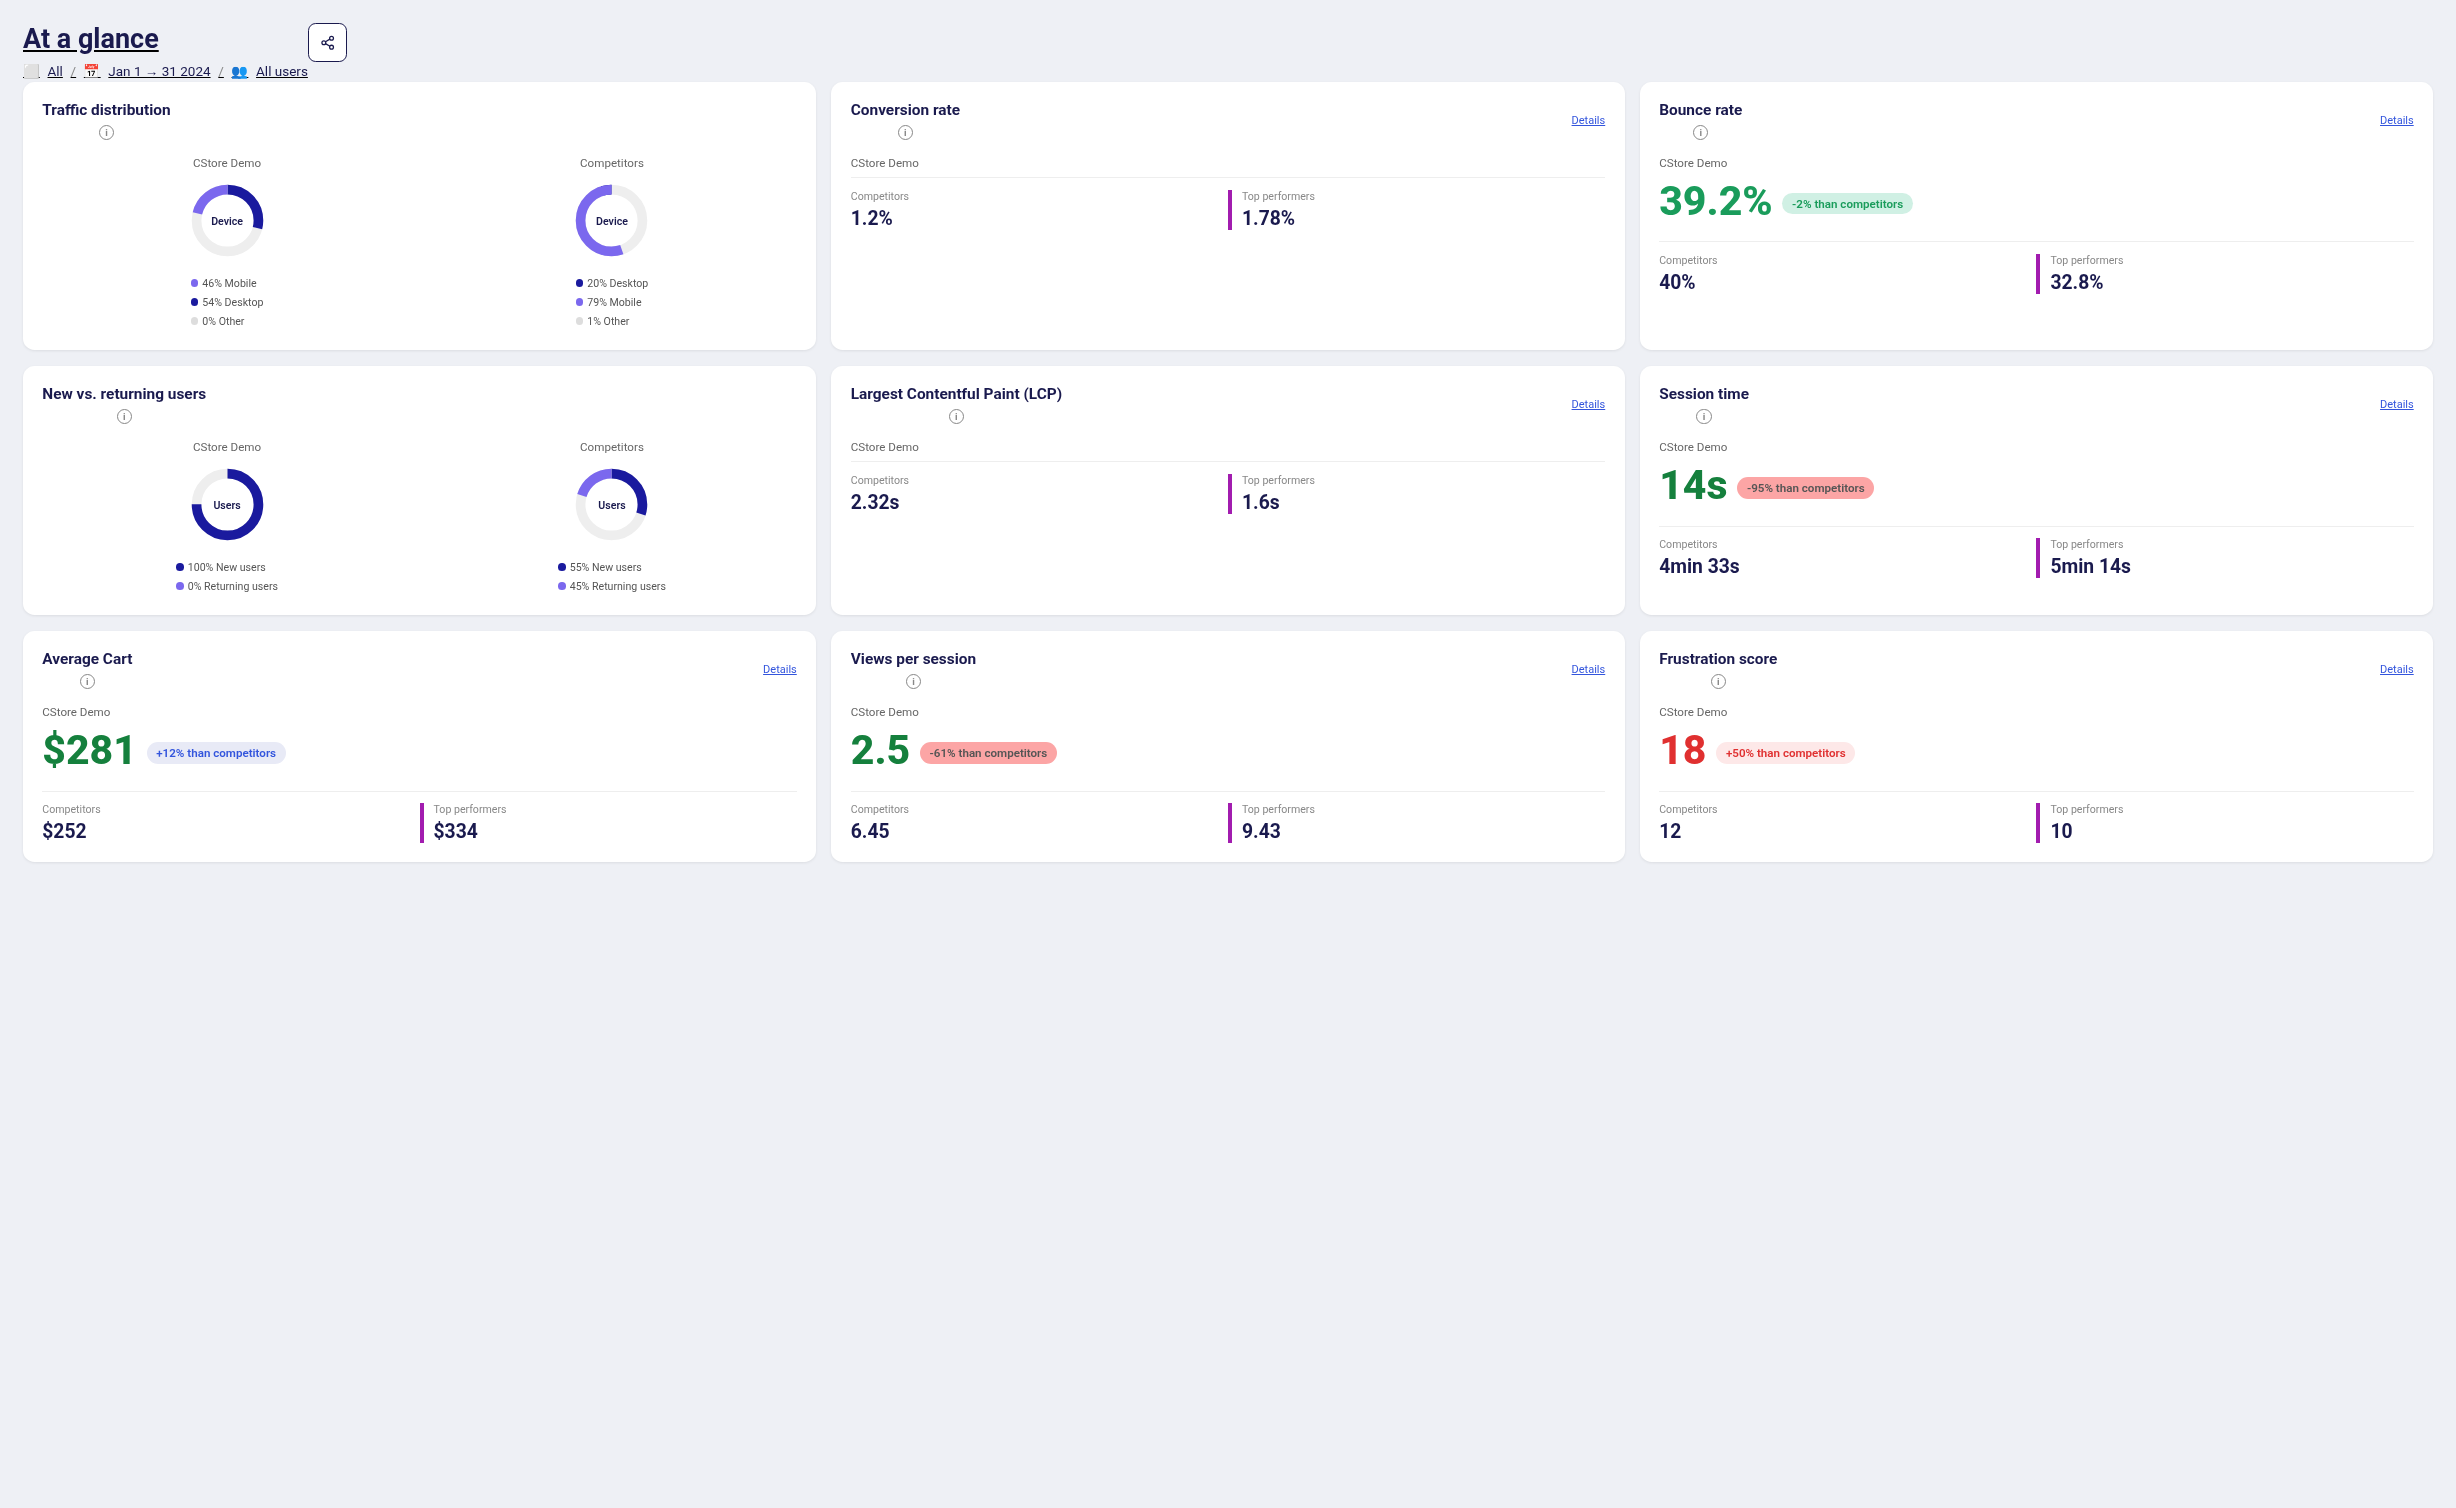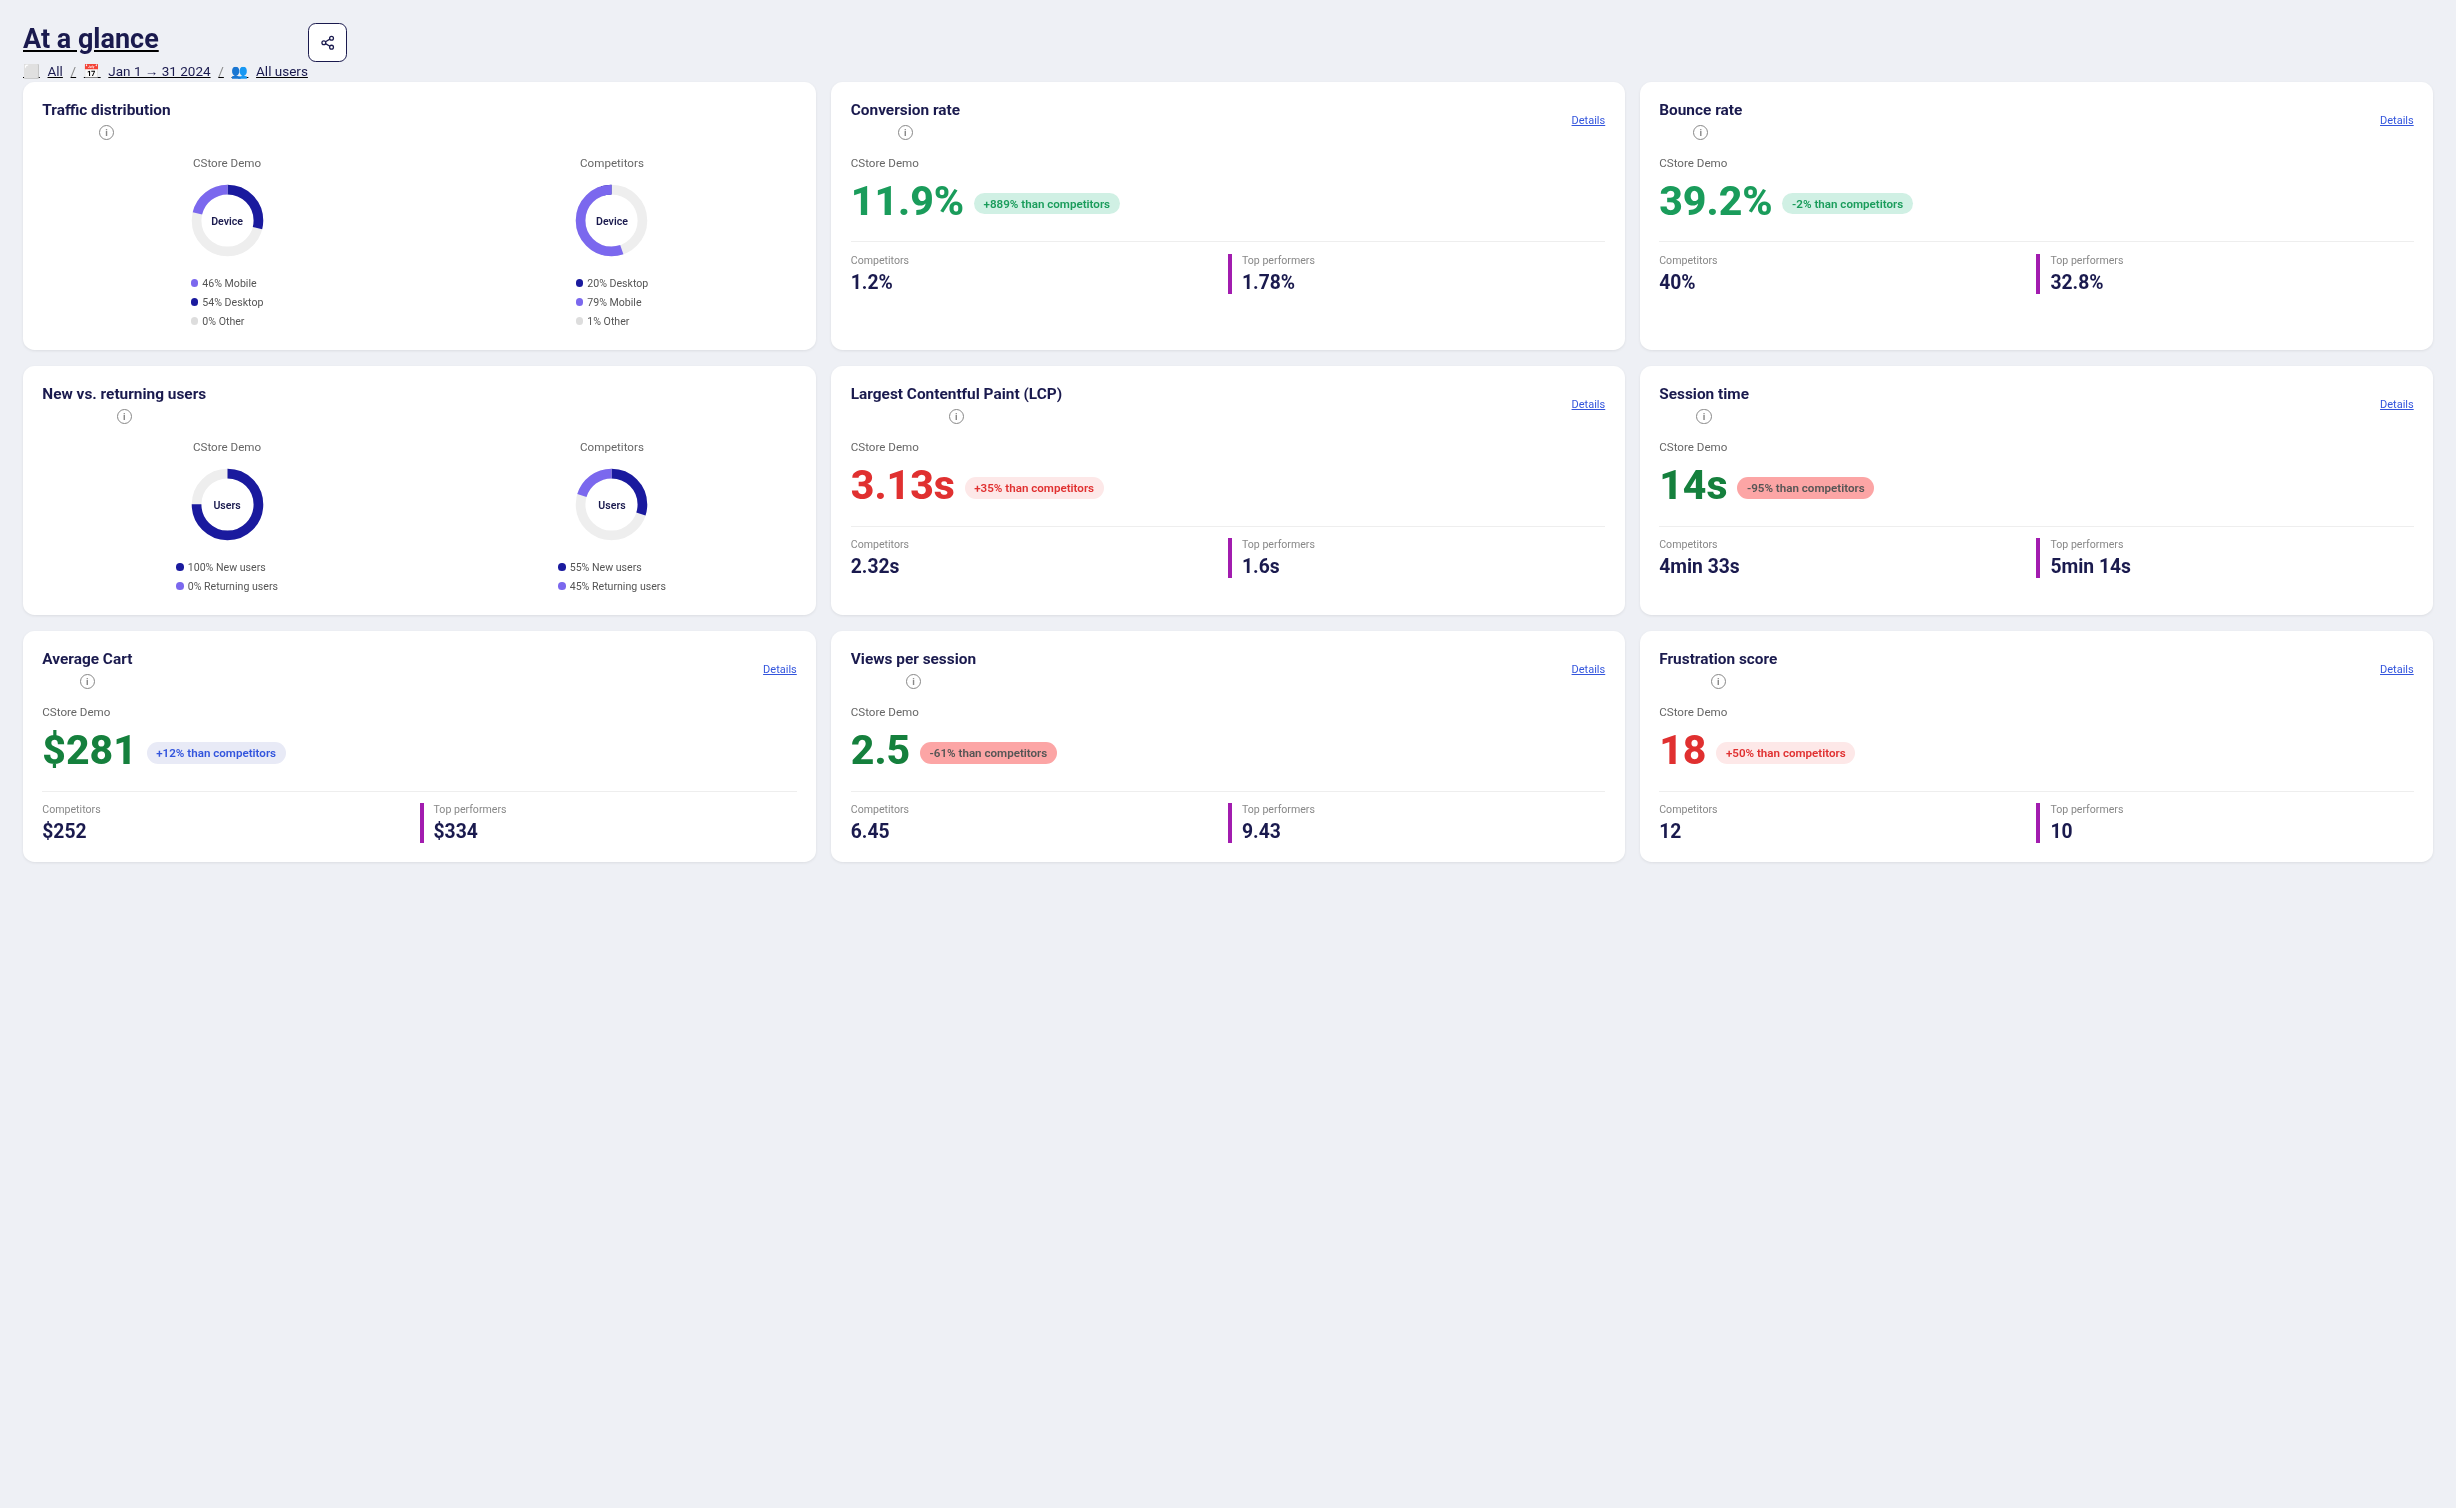--- a/index.html
+++ b/index.html
@@ -264,24 +264,20 @@
 
   <div class="card">
     <div class="card-header">
       <div class="card-title">
         <span>Conversion rate</span>
         <span class="info-icon">i</span>
       </div>
       <a class="details-link">Details</a>
     </div>
     <div class="section-label">CStore Demo</div>
-    <div class="metric-row">
-      <div class="big-metric green">11.9%</div>
-      <span class="badge badge-green">+889% than competitors</span>
-    </div>
     <div class="comparisons">
       <div class="comp-item">
         <div class="comp-label">Competitors</div>
         <div class="comp-value">1.2%</div>
       </div>
       <div class="comp-item">
         <div class="comp-label">Top performers</div>
         <div class="comp-value">1.78%</div>
       </div>
     </div>
@@ -357,24 +353,20 @@
 
   <div class="card">
     <div class="card-header">
       <div class="card-title">
         <span>Largest Contentful Paint (LCP)</span>
         <span class="info-icon">i</span>
       </div>
       <a class="details-link">Details</a>
     </div>
     <div class="section-label">CStore Demo</div>
-    <div class="metric-row">
-      <div class="big-metric red">3.13s</div>
-      <span class="badge badge-red">+35% than competitors</span>
-    </div>
     <div class="comparisons">
       <div class="comp-item">
         <div class="comp-label">Competitors</div>
         <div class="comp-value">2.32s</div>
       </div>
       <div class="comp-item">
         <div class="comp-label">Top performers</div>
         <div class="comp-value">1.6s</div>
       </div>
     </div>

